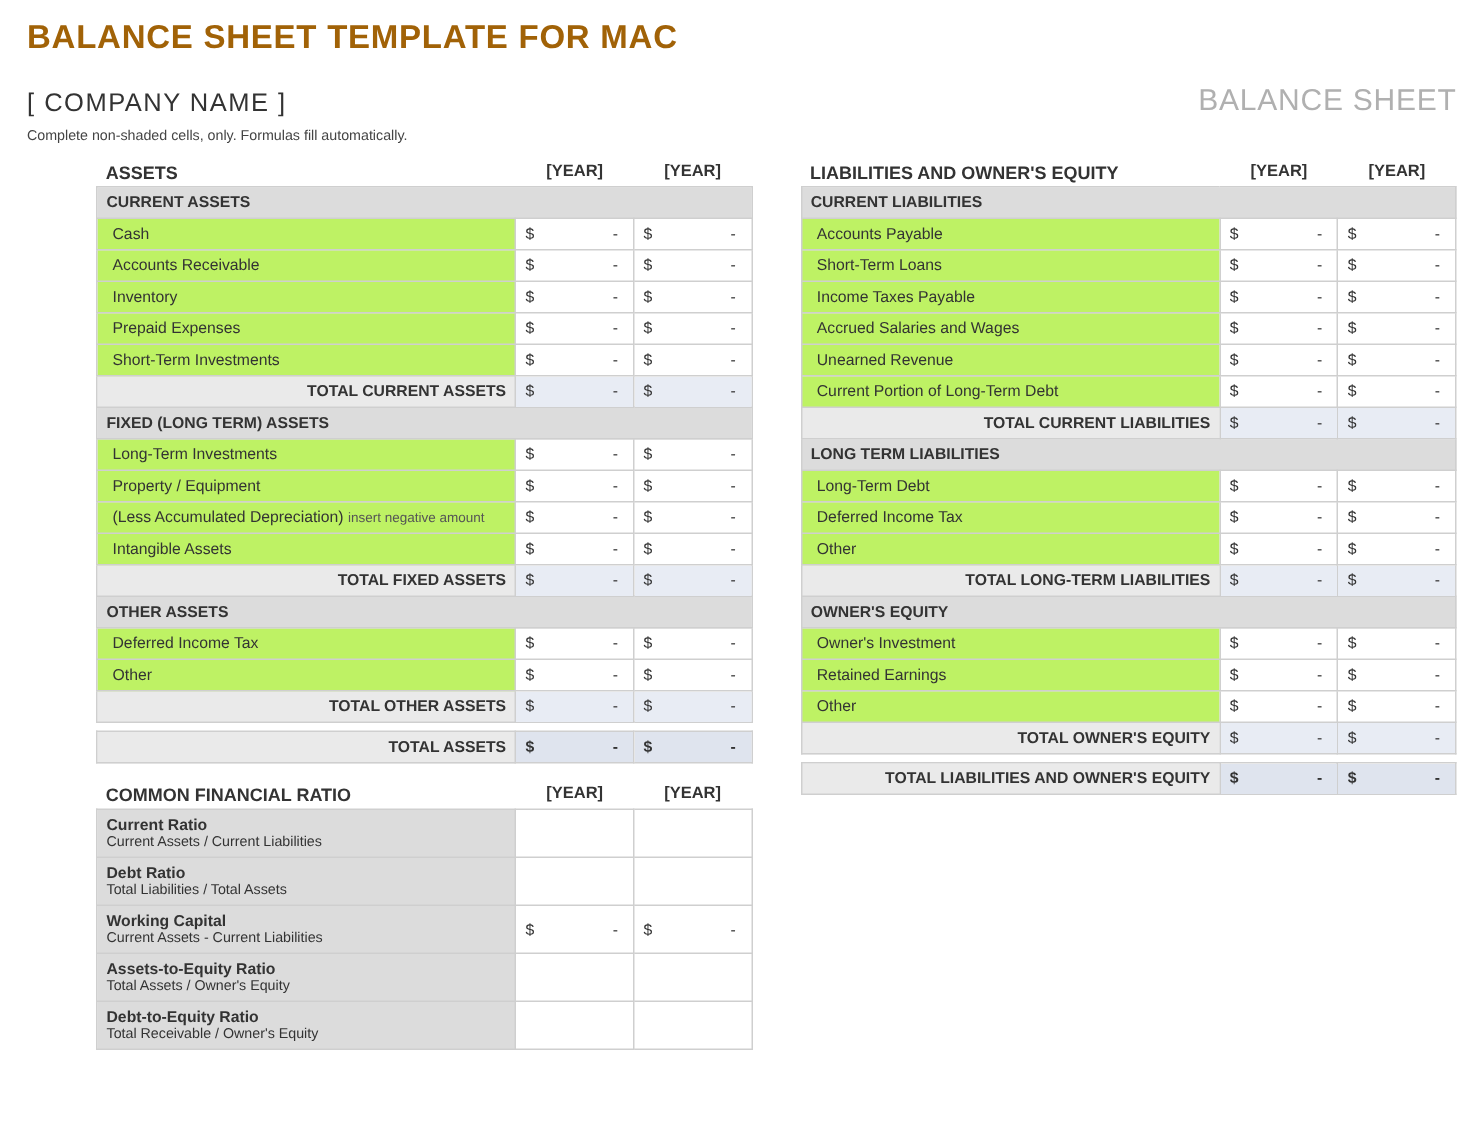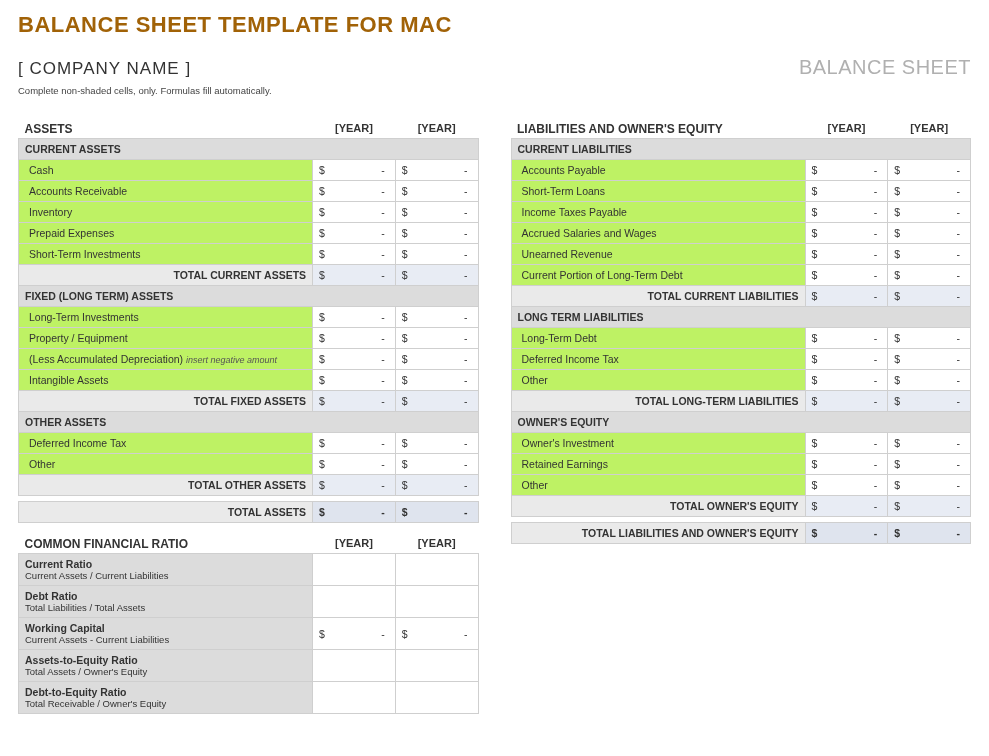--- a/index.html
+++ b/index.html
@@ -30,26 +30,27 @@
     letter-spacing: 1px;
   }
   .sheet-label {
     font-size: 20px;
     color: #b0b0b0;
     letter-spacing: 0.5px;
   }
   .instruction {
     font-size: 9.5px;
     color: #444;
-    margin-bottom: 22px;
+    margin-bottom: 8px;
   }
   .columns {
     display: flex;
     gap: 32px;
     align-items: flex-start;
+    margin-left: 46px;
   }
   .col { flex: 1; }
   table {
     width: 100%;
     border-collapse: collapse;
     table-layout: fixed;
   }
   td, th {
     border: 1px solid #cfcfcf;
     padding: 4px 6px;
@@ -96,21 +97,21 @@
   .money {
     text-align: left;
     position: relative;
     padding-left: 6px;
     padding-right: 10px;
   }
   .money .dash {
     float: right;
   }
   .spacer { height: 10px; }
-  .note-italic { font-style: italic; font-size: 9px; color: #555; }
+  .note-italic { font-size: 9px; color: #555; }
   .ratio-hdr {
     background: #dcdcdc;
     font-weight: bold;
   }
   .ratio-desc { font-size: 9.5px; font-weight: normal; display:block;}
   col.label-col { width: 64%; }
   col.val-col { width: 18%; }
   .gap-row td { border:none !important; height:6px; padding:0;}
 </style>
 </head>

